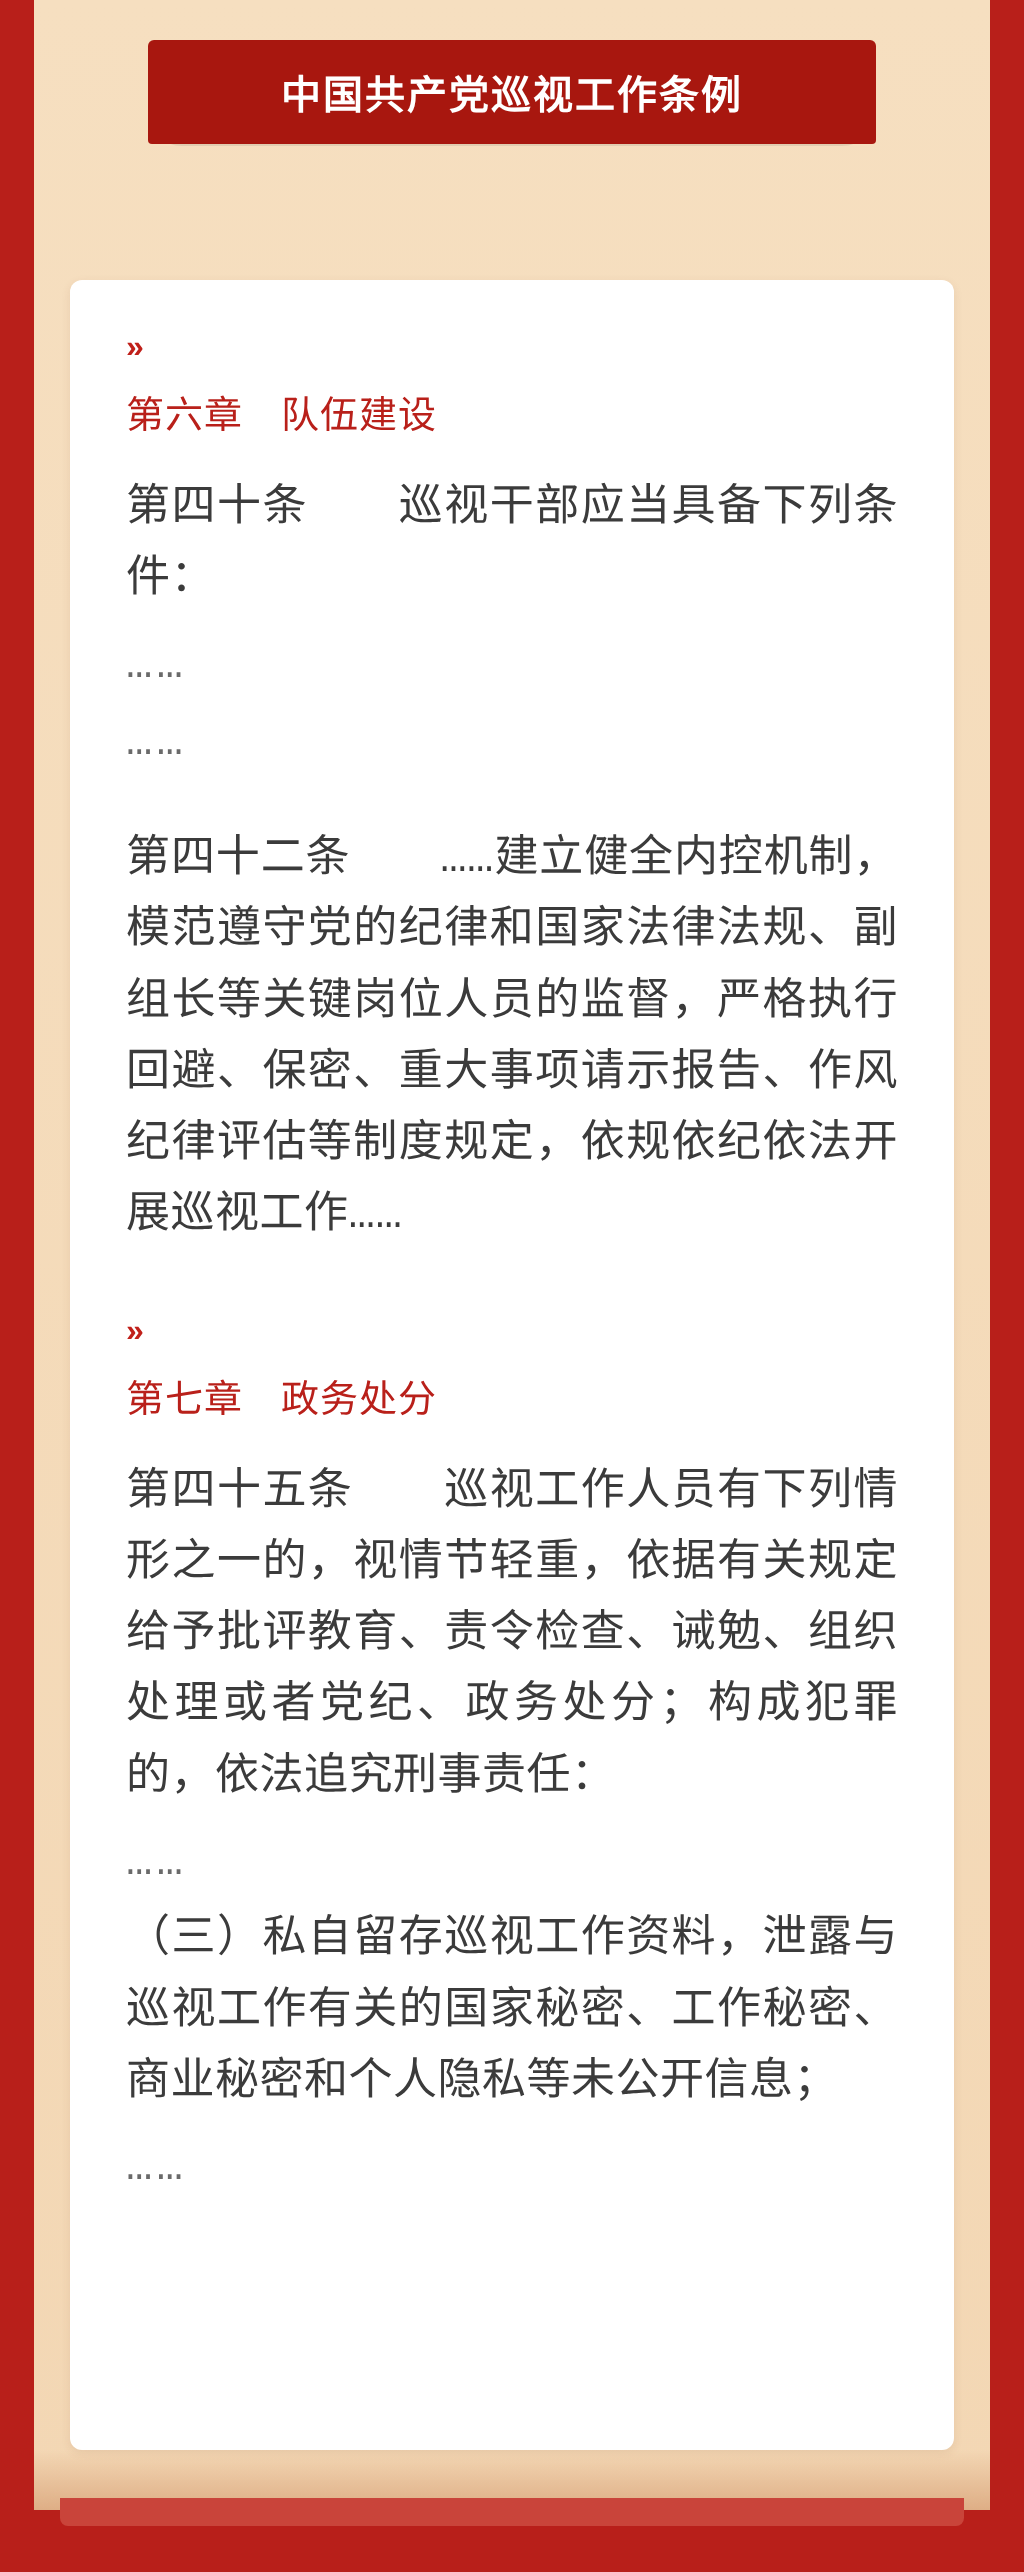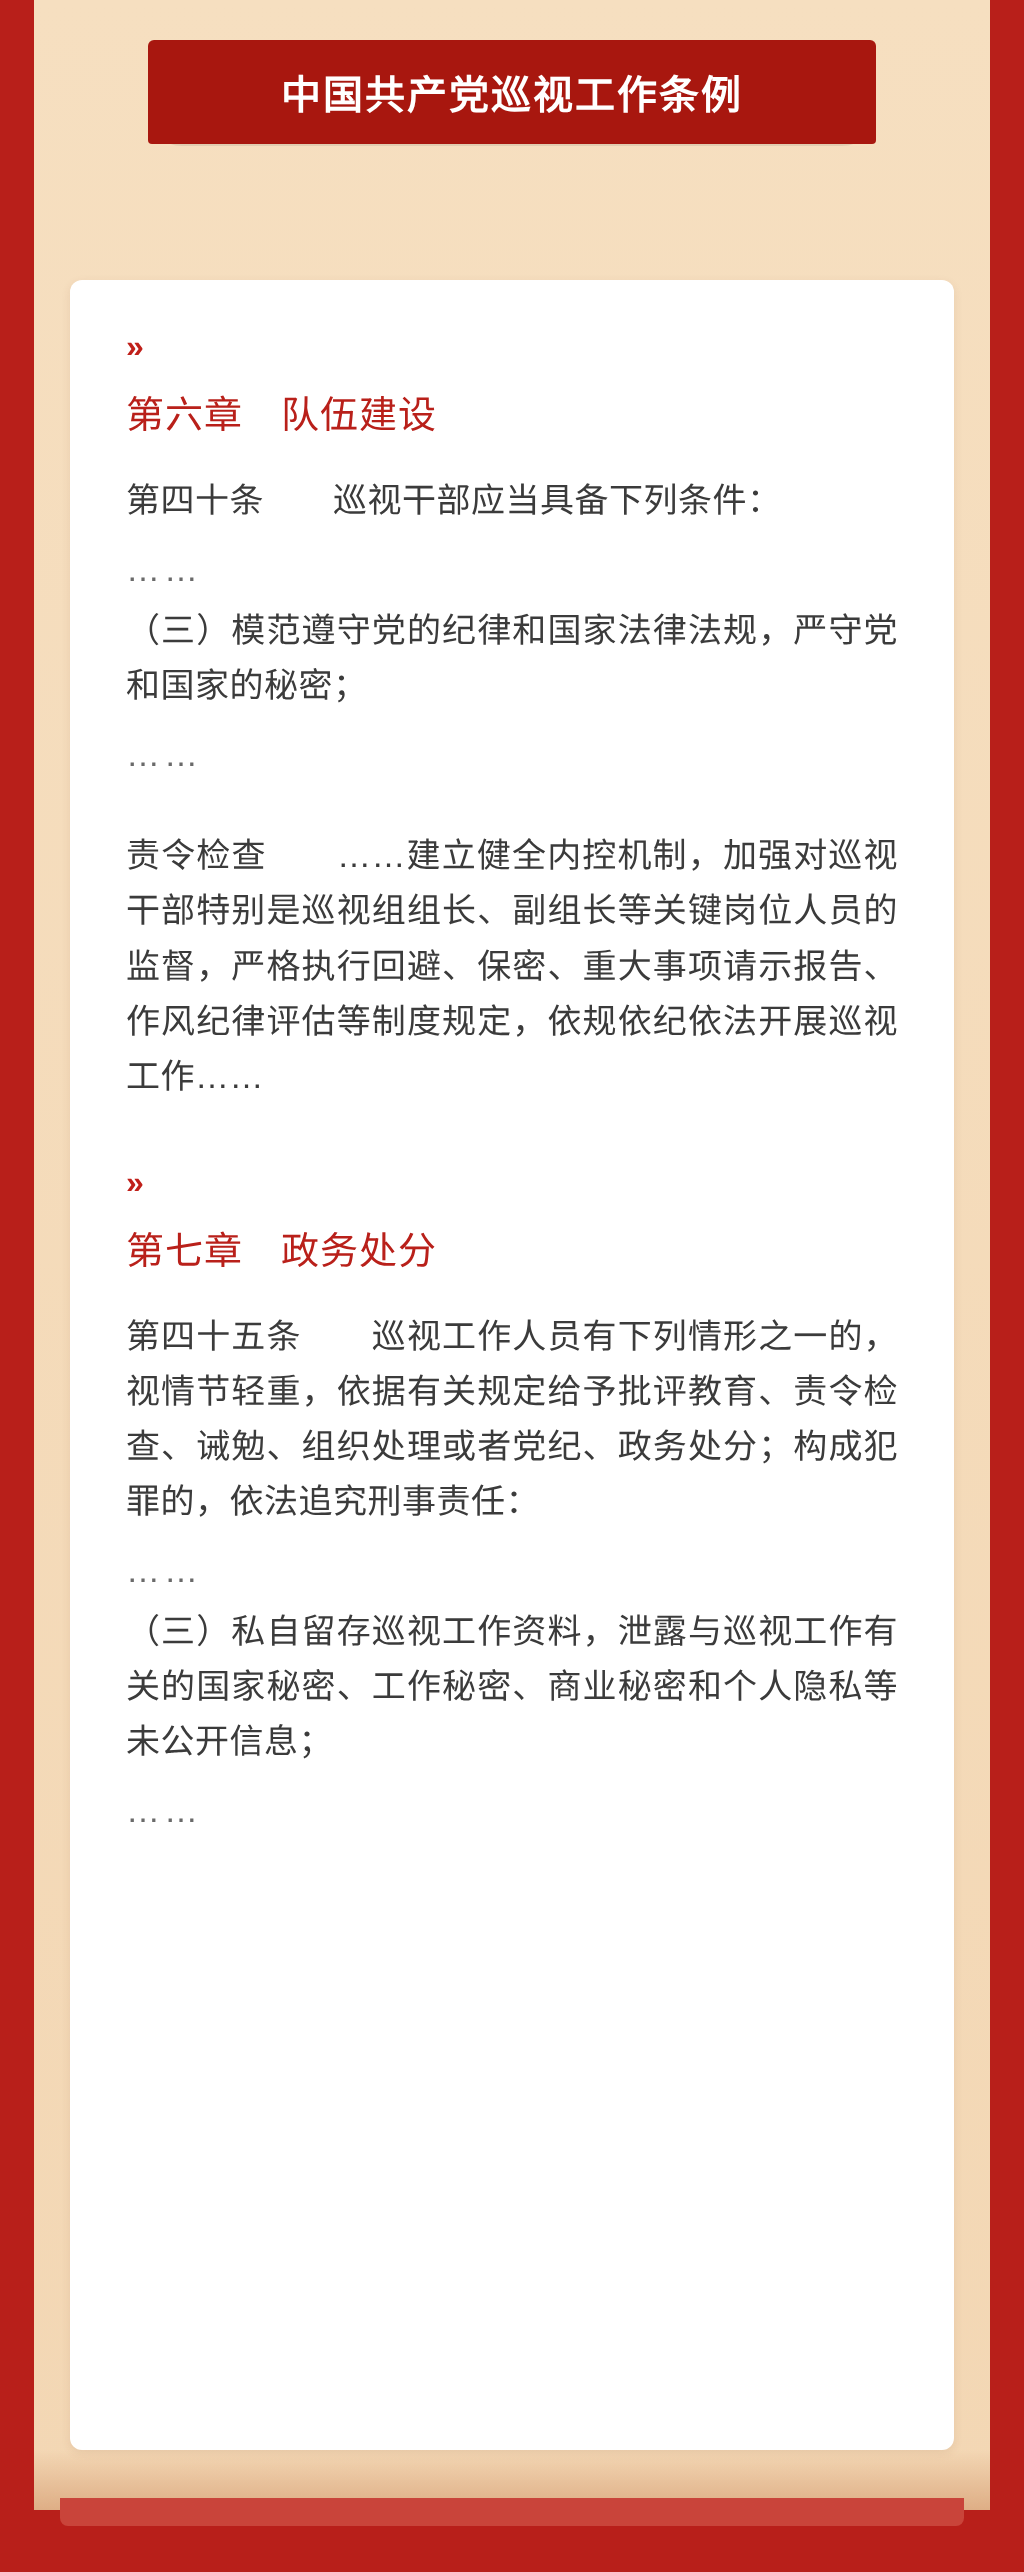--- a/index.html
+++ b/index.html
@@ -124,25 +124,26 @@
     color: #b9201a;
     font-size: 38px;
     font-weight: normal;
     letter-spacing: 1px;
     margin: 0 0 34px 0;
   }
   .chapter-head .gap { display: inline-block; width: 38px; }
 
   p.para {
     color: #3b3b3b;
-    font-size: 34px;
+    font-size: 44px;
     line-height: 1.62;
     margin: 0 0 14px 0;
     text-align: justify;
     letter-spacing: 0.5px;
+    font-family: Liberation Mono, monospace;
   }
   p.para.dots {
     color: #6a6a6a;
     letter-spacing: 4px;
     margin-bottom: 6px;
     margin-top: 2px;
   }
   p.para.spaced-top { margin-top: 46px; }
 </style>
 </head>
@@ -159,23 +160,22 @@
   <div class="card">
     <div class="card-body">
 
       <div class="section">
         <span class="chev">»</span>
         <h2 class="chapter-head">
           <span>第六章</span><span class="gap"></span><span>队伍建设</span>
         </h2>
         <p class="para">第四十条　　巡视干部应当具备下列条件：</p>
         <p class="para dots">……</p>
-        <p class="para">（三）模范遵守党的纪律和国家法律法规，严守党和国家的秘密；</p>
         <p class="para dots">……</p>
-        <p class="para spaced-top">责令检查　　……建立健全内控机制，加强对巡视干部特别是巡视组组长、副组长等关键岗位人员的监督，严格执行回避、保密、重大事项请示报告、作风纪律评估等制度规定，依规依纪依法开展巡视工作……</p>
+        <p class="para spaced-top">第四十二条　　……建立健全内控机制，模范遵守党的纪律和国家法律法规、副组长等关键岗位人员的监督，严格执行回避、保密、重大事项请示报告、作风纪律评估等制度规定，依规依纪依法开展巡视工作……</p>
       </div>
 
       <div class="section" style="margin-top:62px;">
         <span class="chev">»</span>
         <h2 class="chapter-head">
           <span>第七章</span><span class="gap"></span><span>政务处分</span>
         </h2>
         <p class="para">第四十五条　　巡视工作人员有下列情形之一的，视情节轻重，依据有关规定给予批评教育、责令检查、诫勉、组织处理或者党纪、政务处分；构成犯罪的，依法追究刑事责任：</p>
         <p class="para dots">……</p>
         <p class="para">（三）私自留存巡视工作资料，泄露与巡视工作有关的国家秘密、工作秘密、商业秘密和个人隐私等未公开信息；</p>

